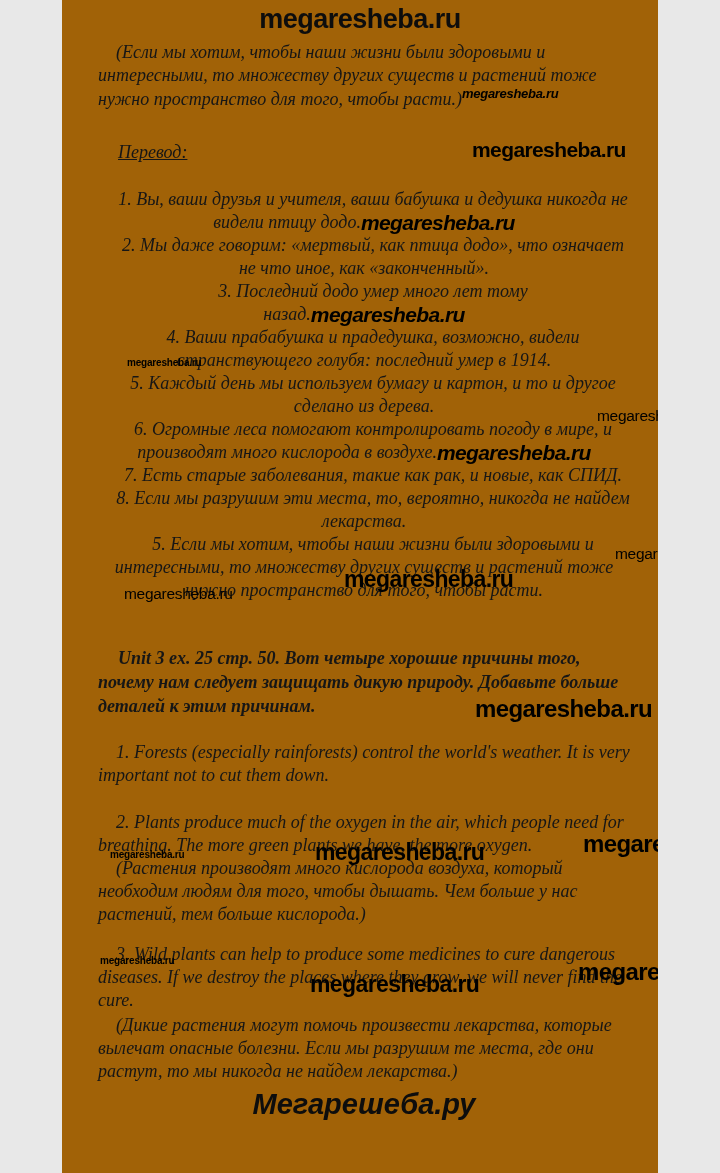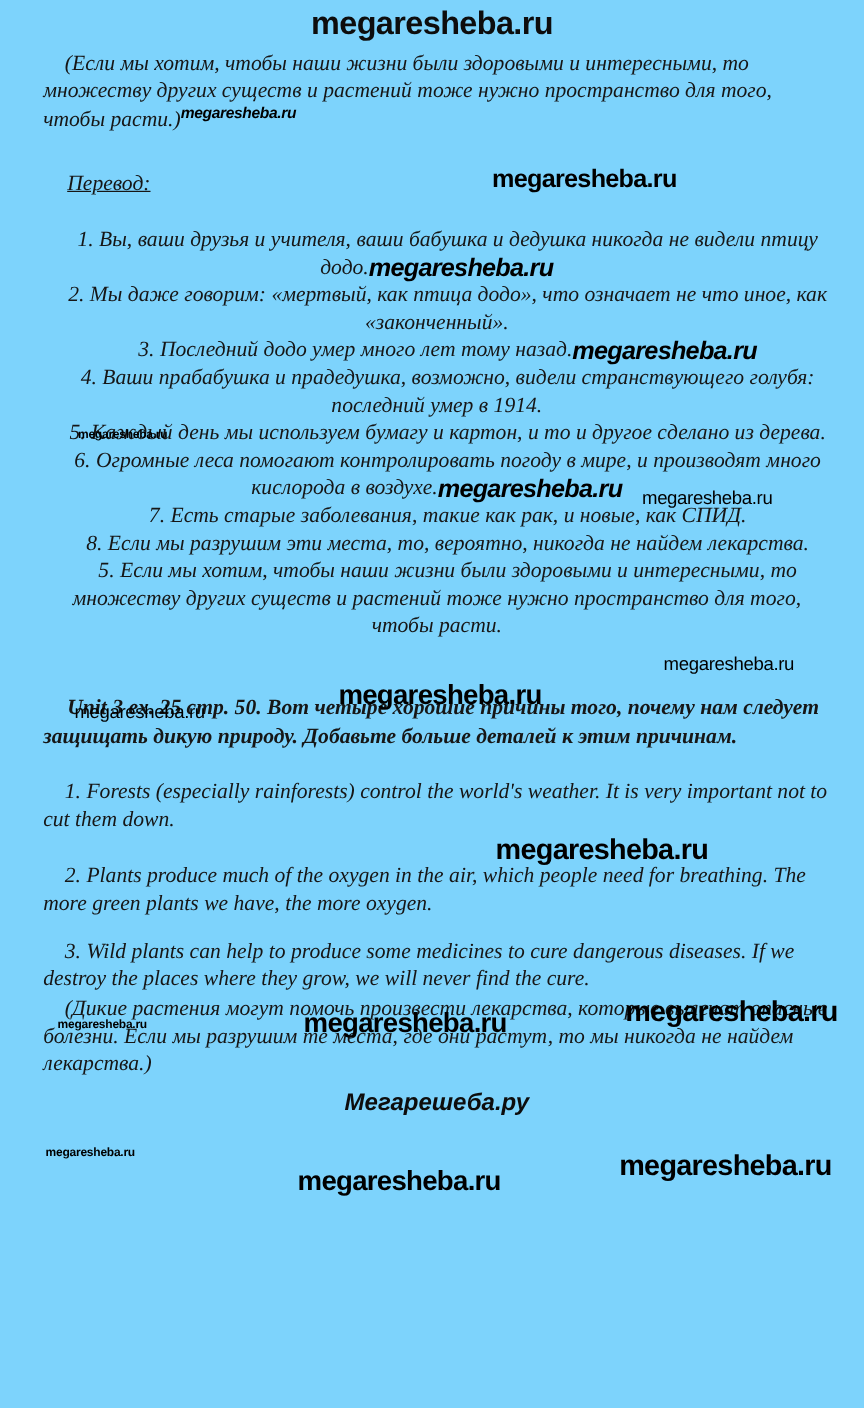--- a/index.html
+++ b/index.html
@@ -1,21 +1,21 @@
 <!DOCTYPE html>
 <html><head>
 <meta charset="utf-8">
 <style>
   html, body { margin: 0; padding: 0; background: #e8e8e8; }
   .page {
     position: relative;
-    width: 720px;
+    width: 596px;
     height: 1173px;
     margin: 0 auto;
-    background: #7dd3fc;
+    background: #a16207;
     color: #161616;
     font-family: "Liberation Serif", "DejaVu Serif", serif;
     font-size: 18px;
     line-height: 23px;
     overflow: hidden;
   }
   .header-title {
     margin: 0;
     padding-top: 3px;
     text-align: center;
@@ -43,21 +43,21 @@
   .mt24 { margin-top: 24px; }
   .mt17 { margin-top: 17px; }
   .mt7  { margin-top: 7px; }
   .mt2  { margin-top: 2px; }
   .mt0  { margin-top: 0; }
   .footer-title {
     margin: 3px 0 0 0;
     text-align: center;
     font-family: "Liberation Sans", "DejaVu Sans", sans-serif;
     font-weight: bold;
-    font-size: 20px;
+    font-size: 29px;
     line-height: 36px;
     color: #0d0d0d;
   }
   
   .wm {
     font-family: "Liberation Sans", "DejaVu Sans", sans-serif;
     color: #000;
     white-space: nowrap;
     line-height: 1;
   }
@@ -97,20 +97,21 @@
       <p><span>8. Если мы разрушим эти места, то, вероятно, никогда не найдем лекарства.</span></p>
       <p><span>5. Если мы хотим, чтобы наши жизни были здоровыми и интересными, то множеству других существ и растений тоже нужно пространство для того, чтобы расти.</span></p>
     </div>
 
     <p class="task-heading">Unit 3 ex. 25 стр. 50. Вот четыре хорошие причины того, почему нам следует защищать дикую природу. Добавьте больше деталей к этим причинам.</p>
 
 
     <p class="mt23">1. Forests (especially rainforests) control the world's weather. It is very important not to cut them down.</p>
 
     <p class="mt24">2. Plants produce much of the oxygen in the air, which people need for breathing.  The more green plants we have, the more oxygen.</p>
+    <p class="mt0">(Растения производят много кислорода воздуха, который необходим людям для того, чтобы дышать. Чем больше у нас растений, тем больше кислорода.)</p>
 
     <p class="mt17">3. Wild plants can help to produce some medicines to cure dangerous diseases. If we destroy the places where they grow, we will never find the cure.</p>
     <p class="mt2">(Дикие растения могут помочь произвести лекарства, которые вылечат опасные болезни. Если мы разрушим те места, где они растут, то мы никогда не найдем лекарства.)</p>
 
     <div class="footer-title">Мегарешеба.ру</div>
   </div>
 
   <span class="wm abs lg" style="left:410px; top:139px;">megaresheba.ru</span>
   <span class="wm abs sm" style="left:65px;  top:358px;">megaresheba.ru</span>
   <span class="wm abs md-plain" style="left:535px; top:408px;">megaresheba.ru</span>

